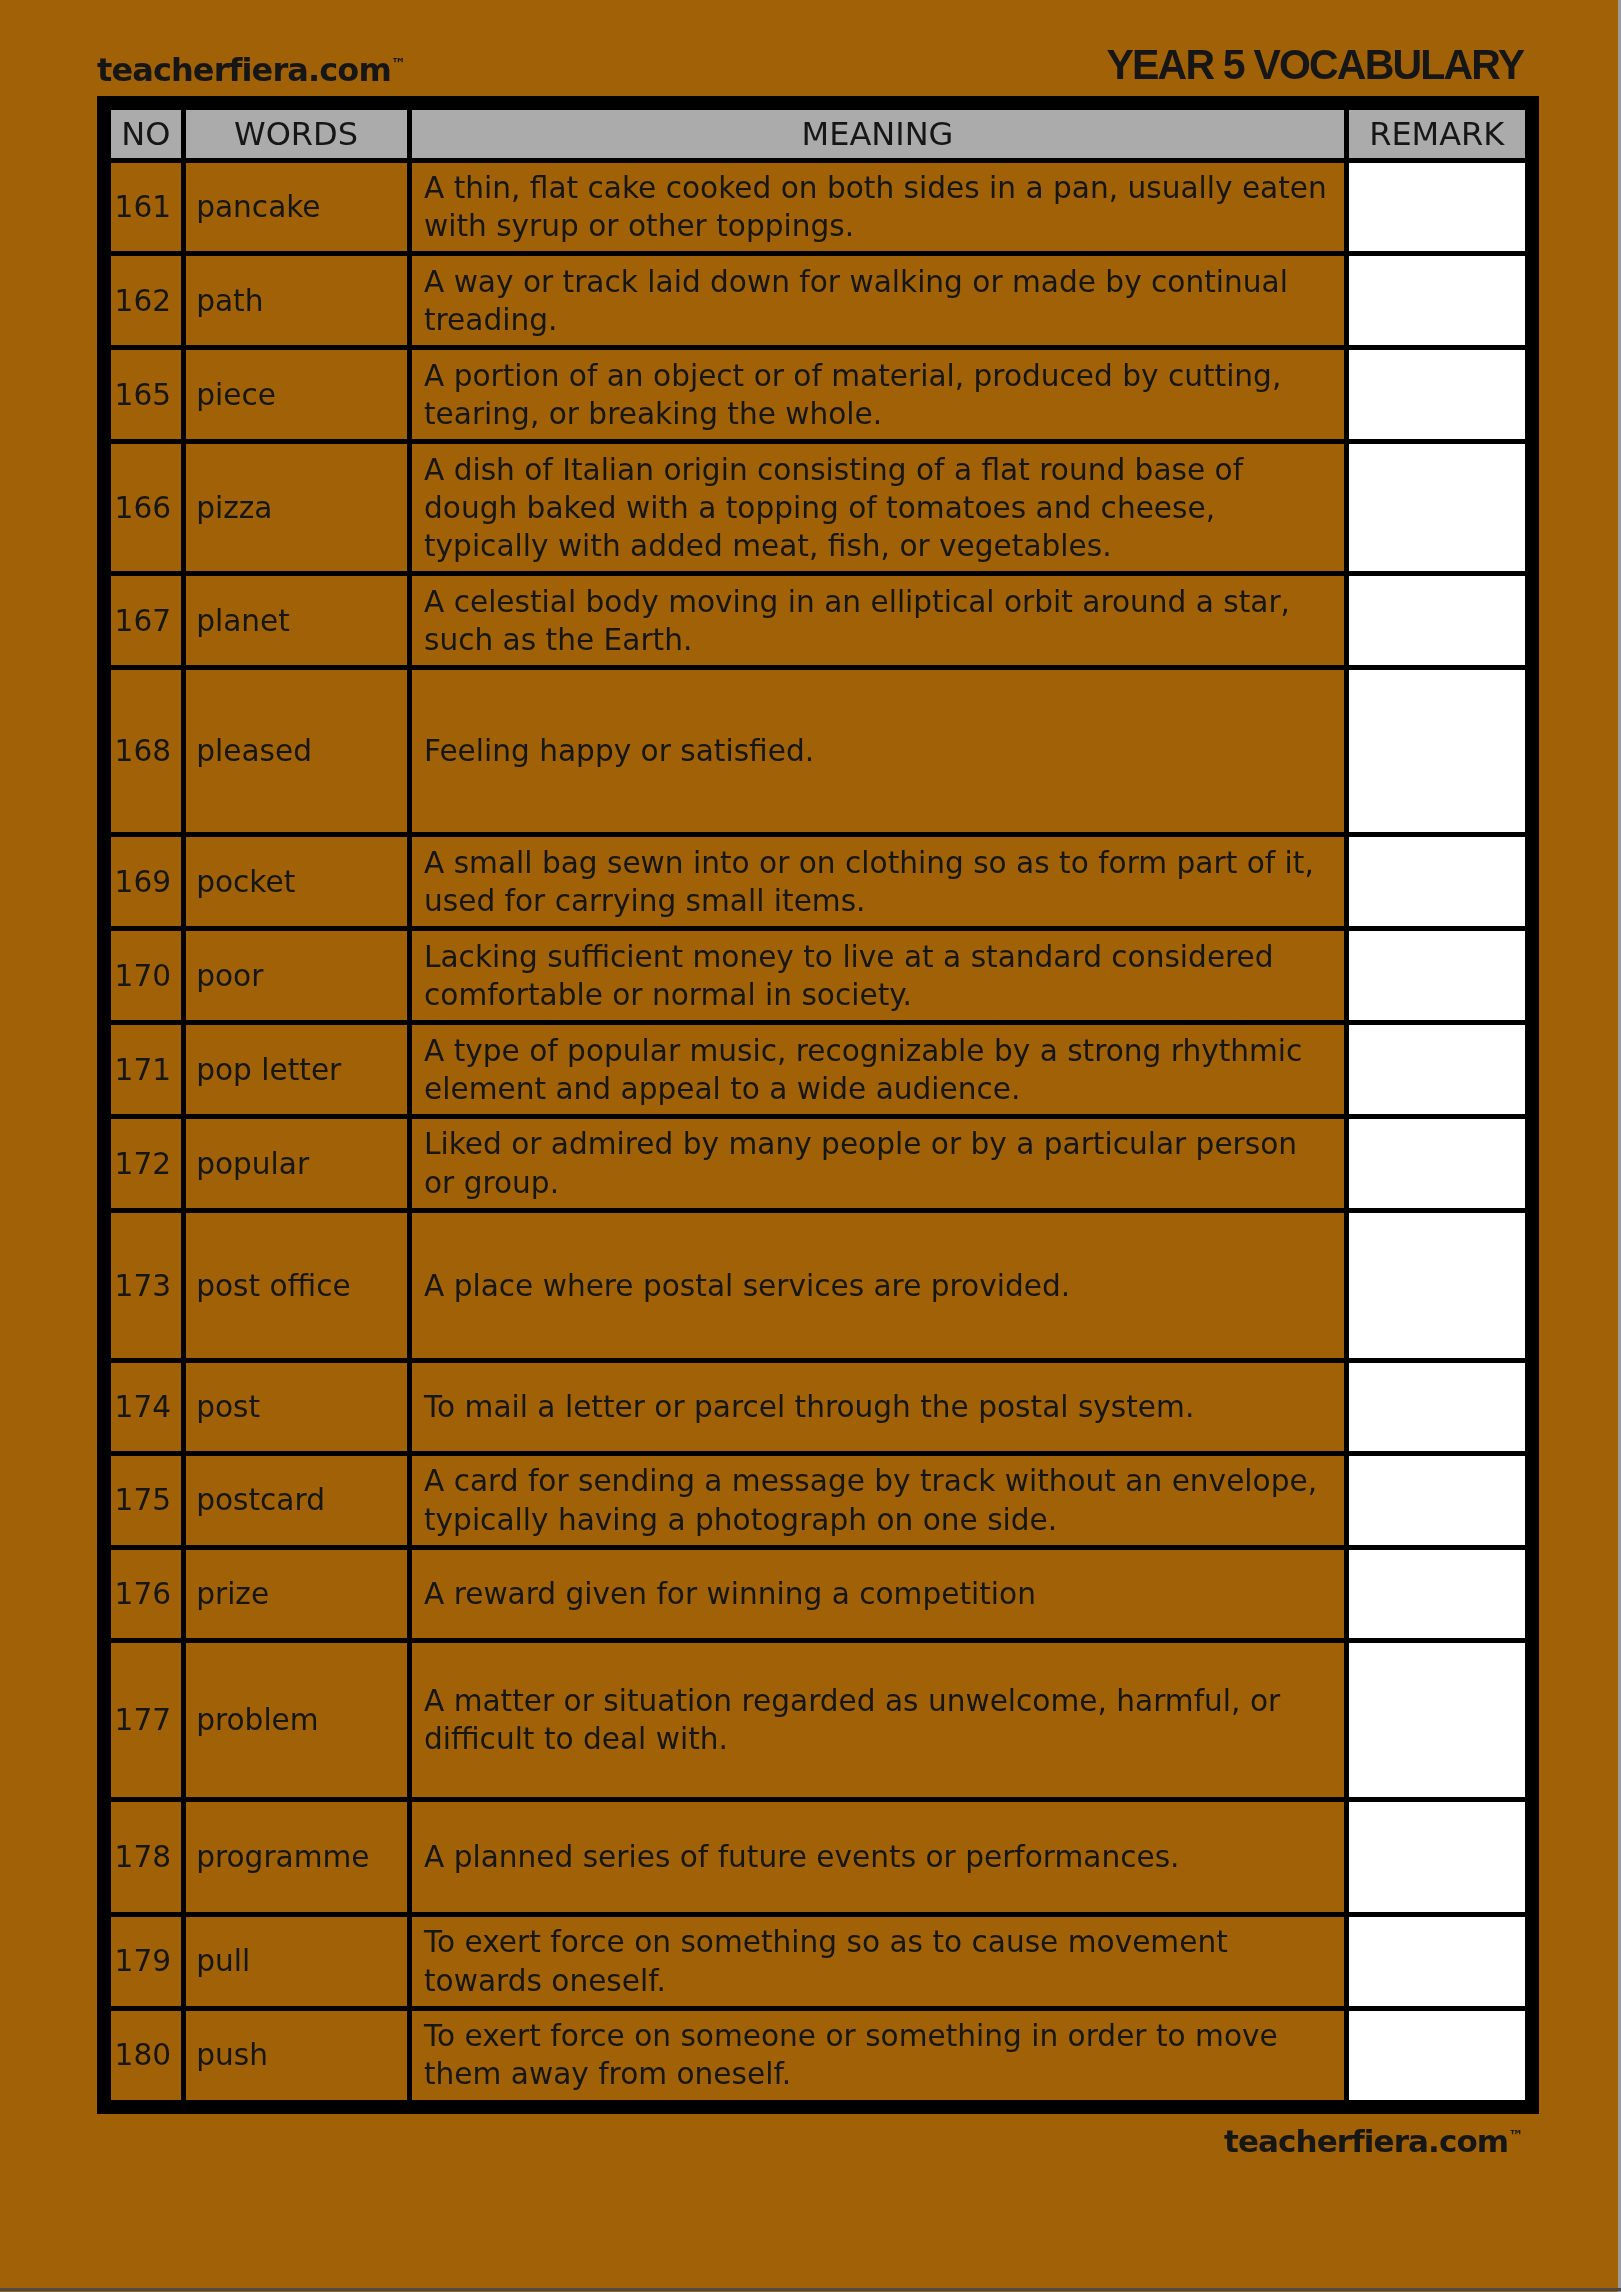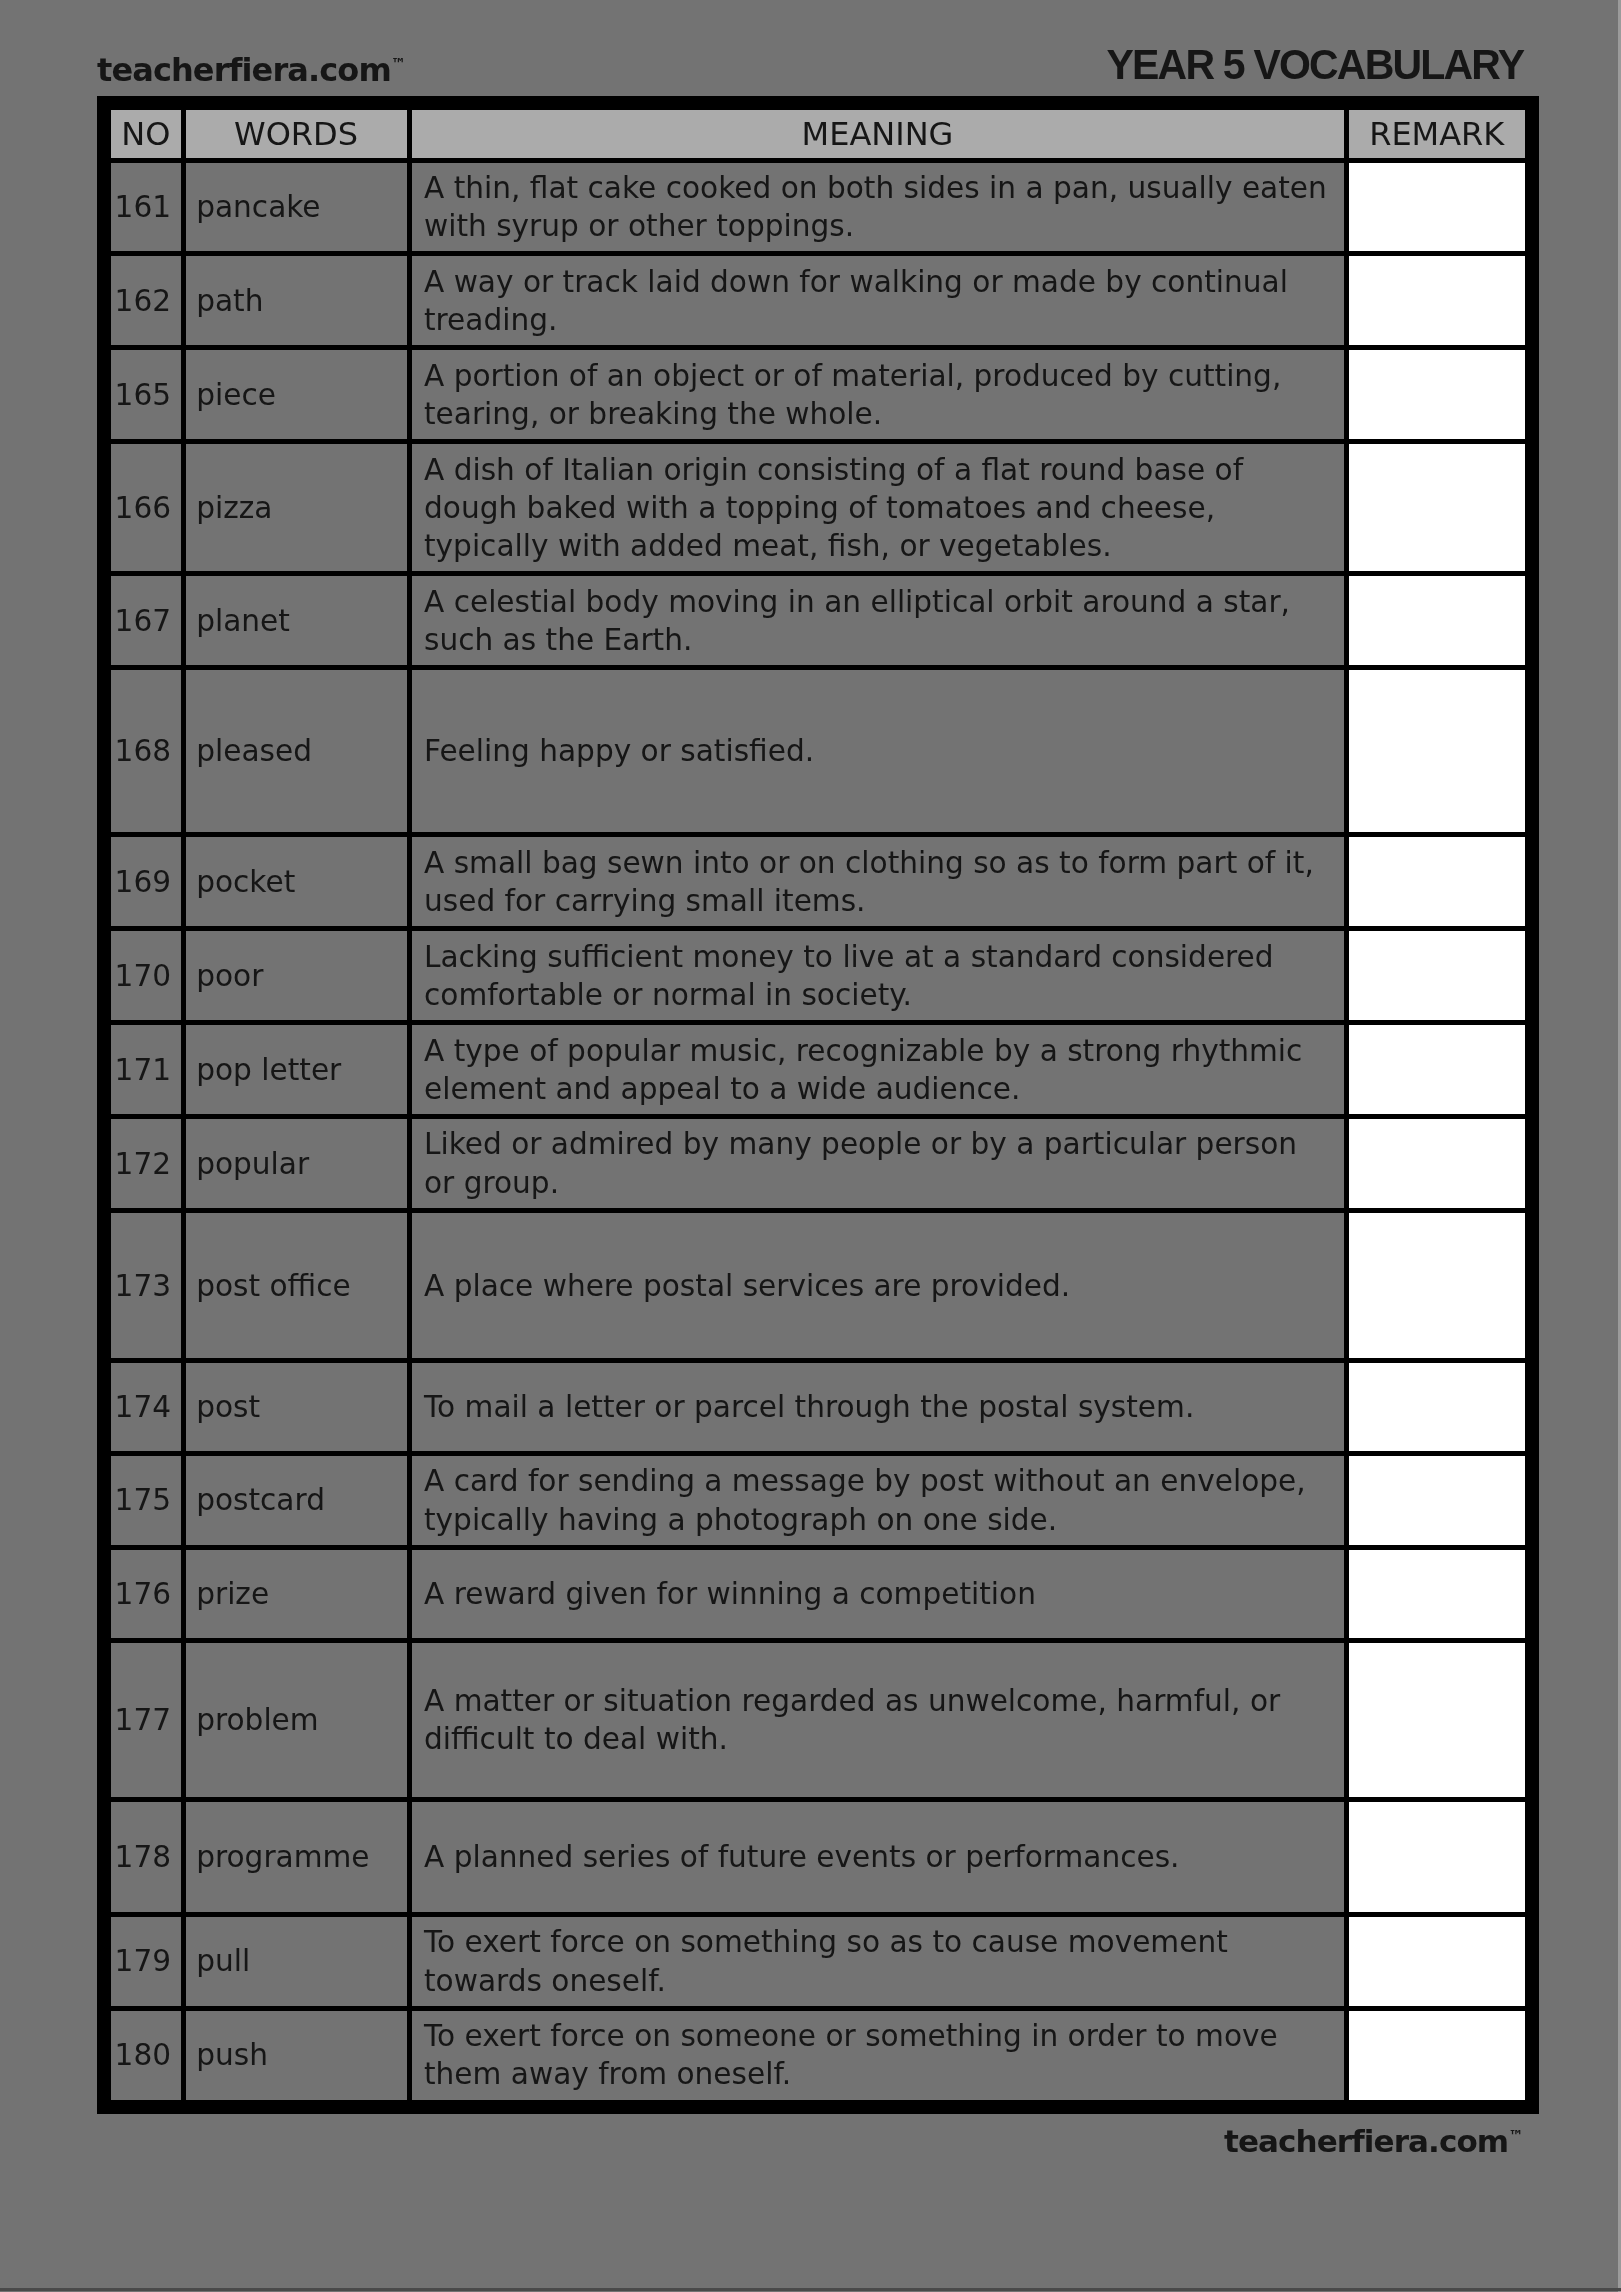--- a/index.html
+++ b/index.html
@@ -6,21 +6,21 @@
   html, body { background: #ffffff; }
   body {
     width: 1621px; height: 2293px;
     font-family: "DejaVu Sans", sans-serif;
     color: #161616;
     position: relative;
     overflow: hidden;
   }
   .page {
     position: absolute; inset: 0;
-    background: #737373;
+    background: #a16207;
   }
   
   .edge-right { position: absolute; top: 0; right: 0; width: 2.7px; height: 100%; background: #9b9b9b; }
   .edge-bottom { position: absolute; left: 0; bottom: 1.8px; width: 100%; height: 3.6px; background: #4a4a4a; }
 
   .content { position: absolute; left: 97px; top: 32px; width: 1428px; }
 
   .masthead {
     display: flex; justify-content: space-between; align-items: flex-end;
     padding: 0 1.8px 7.2px 0; height: 64px;
@@ -180,21 +180,21 @@
   </tr>
           <tr>
     <td class="c-no">174</td>
     <td class="c-word">post</td>
     <td class="c-meaning">To mail a letter or parcel through the postal system.</td>
     <td class="c-remark"></td>
   </tr>
           <tr>
     <td class="c-no">175</td>
     <td class="c-word">postcard</td>
-    <td class="c-meaning">A card for sending a message by post without an envelope, typically having a photograph on one side.</td>
+    <td class="c-meaning">A card for sending a message by track without an envelope, typically having a photograph on one side.</td>
     <td class="c-remark"></td>
   </tr>
           <tr>
     <td class="c-no">176</td>
     <td class="c-word">prize</td>
     <td class="c-meaning">A reward given for winning a competition</td>
     <td class="c-remark"></td>
   </tr>
           <tr>
     <td class="c-no">177</td>

